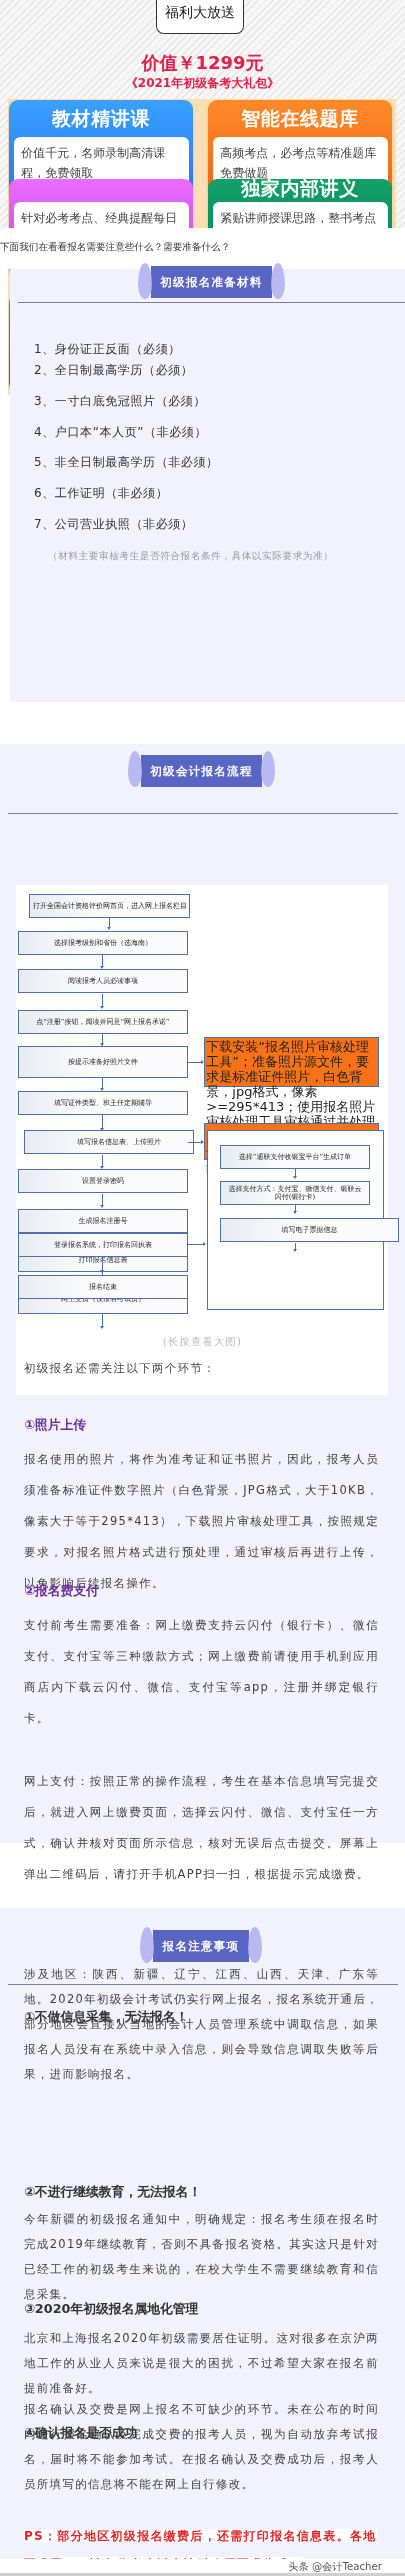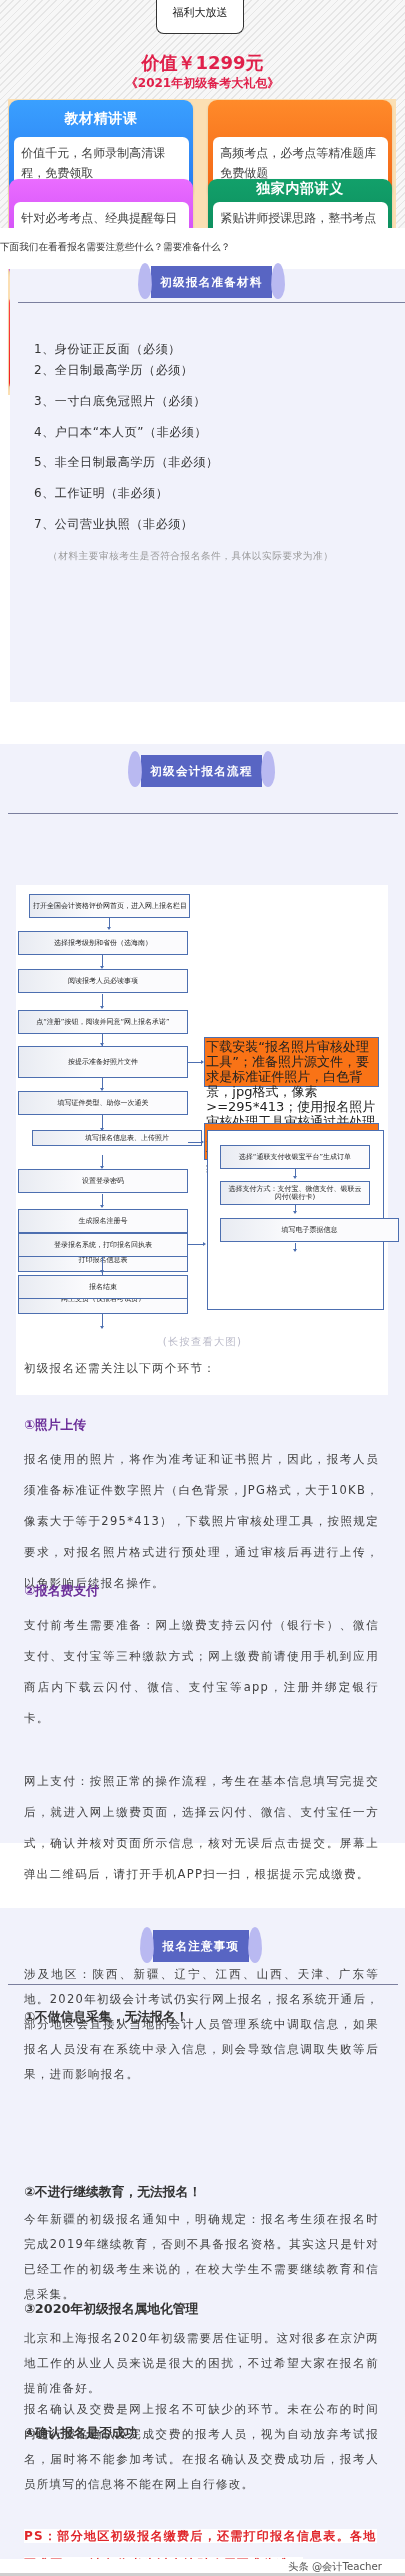--- a/index.html
+++ b/index.html
@@ -2,27 +2,27 @@
 <html style="font-size:10.2px"><head>
 <meta charset="utf-8">
 <style>
   * { box-sizing: border-box; margin: 0; padding: 0; }
   body { width: 405px; height: 2576px; background: #ffffff; font-family: "DejaVu Sans", "Liberation Sans", sans-serif; color: #3a3a3a; overflow: hidden; position: relative; }
   .abs { position: absolute; }
 
   
   .promo { left: 0; top: 0; width: 405px; height: 228px;
     background: repeating-linear-gradient(135deg, #f7f7f7 0px, #f7f7f7 3.8px, #e6e6e6 3.8px, #e6e6e6 5.1px); }
-  .promo-tab { left: 156px; top: -1.3px; width: 88px; height: 35px; background: #fff; border: 1.3px solid #333; border-top: none; border-radius: 0 0 7.7px 7.7px; font-size: 11px; text-align: center; line-height: 27px; color: #222; }
+  .promo-tab { left: 156px; top: -1.3px; width: 88px; height: 35px; background: #fff; border: 1.3px solid #333; border-top: none; border-radius: 0 0 7.7px 7.7px; font-size: 14px; text-align: center; line-height: 27px; color: #222; }
   .price { left: 0; width: 405px; top: 51px; text-align: center; color: #e0204a; font-size: 18px; font-weight: bold; }
   .pack-title { left: 0; width: 405px; top: 75px; text-align: center; color: #e0204a; font-size: 12px; font-weight: bold; }
   .cards { left: 7.7px; top: 99px; width: 388px; height: 105px; background: #fbdfb3; }
   .cards3 { left: 7.7px; top: 203px; width: 388px; height: 192px; background: #fbdfb3; }
   .card { position: absolute; width: 184px; height: 98px; border-radius: 9px; box-shadow: 0 1.9px 2.6px rgba(0,0,0,0.12); }
-  .card-title { height: 36px; line-height: 36px; text-align: center; color: #fff; font-size: 14px; font-weight: bold; letter-spacing: 0.6px; }
+  .card-title { height: 36px; line-height: 36px; text-align: center; color: #fff; font-size: 19px; font-weight: bold; letter-spacing: 0.6px; }
   .card-body { position: absolute; left: 4.5px; right: 4.5px; top: 37px; height: 52px; background: #fff; border-radius: 6.4px; padding: 6.4px 7.7px; font-size: 12px; line-height: 20px; color: #444; }
   .c-blue { background: linear-gradient(#3aa0ff, #2778f0); }
   .c-orange { background: linear-gradient(#ff8a2a, #f26414); }
   .c-pink { background: linear-gradient(#ea6cff, #c13ef2); }
   .c-green { background: linear-gradient(#12a06a, #0a8054); }
   .c-red { background: linear-gradient(#ff4848, #ee1c1c); }
   .c-purple { background: linear-gradient(#9a4cff, #7a24f0); }
 
   .intro { left: 0; top: 240px; font-size: 9.6px; color: #333; }
 
@@ -65,20 +65,21 @@
 <div class="abs pack-title">《2021年初级备考大礼包》</div>
 
 <div class="abs cards"></div>
 <div class="abs cards3"></div>
 
 <div class="card c-blue" style="left:9px;top:100px;">
   <div class="card-title">教材精讲课</div>
   <div class="card-body">价值千元，名师录制高清课程，免费领取</div>
 </div>
 <div class="card c-orange" style="left:208px;top:100px;">
+  <div class="card-title">智能在线题库</div>
   <div class="card-body">高频考点，必考点等精准题库免费做题</div>
 </div>
 <div class="card c-pink" style="left:9px;top:179px;">
   <div class="card-body" style="top:23px;">针对必考考点、经典提醒每日刷提巩固</div>
 </div>
 <div class="card c-green" style="left:208px;top:179px;">
   <div class="card-title" style="height:25.6px;line-height:19px;">独家内部讲义</div>
   <div class="card-body" style="top:23px;">紧贴讲师授课思路，整书考点100%全覆盖</div>
 </div>
 <div class="card c-red" style="left:9px;top:294px;">
@@ -130,25 +131,25 @@
   <div class="vline" style="left:86px;top:149px;height:11.5px;"></div>
     <div class="arrow-d" style="left:84px;top:158px;"></div>
 
   <div class="fbox" style="left:1.9px;top:161px;width:170px;height:32px;">按提示准备好照片文件</div>
   <div class="hconn" style="left:172px;top:177px;width:14px;"></div>
     <div class="arrow-r" style="left:185px;top:175px;"></div>
   <div class="fnote" style="left:188px;top:152px;width:175px;height:50px;">下载安装“报名照片审核处理工具”；准备照片源文件，要求是标准证件照片，白色背景，jpg格式，像素&gt;=295*413；使用报名照片审核处理工具审核通过并处理后保存；</div>
   <div class="vline" style="left:86px;top:193px;height:11.5px;"></div>
     <div class="arrow-d" style="left:84px;top:203px;"></div>
 
-  <div class="fbox" style="left:1.9px;top:206px;width:170px;height:24px;">填写证件类型、助你一次通关</div>
+  <div class="fbox" style="left:1.9px;top:206px;width:170px;height:24px;">填写证件类型、班主任定期辅导</div>
   <div class="vline" style="left:86px;top:230px;height:14px;"></div>
     <div class="arrow-d" style="left:84px;top:243px;"></div>
 
-  <div class="fbox" style="left:16px;top:245px;width:170px;height:16px;padding-left:20px;">填写报名信息表、上传照片</div>
+  <div class="fbox" style="left:8px;top:245px;width:170px;height:24px;padding-left:20px;">填写报名信息表、上传照片</div>
   <div class="hconn" style="left:172px;top:257px;width:14px;"></div>
     <div class="arrow-r" style="left:185px;top:255px;"></div>
   <div class="fnote" style="left:188px;top:238px;width:175px;height:37px;padding-top:6.4px;">若想订书，可点击“全国会计专业技术资格考试网上订书系统”订购教材</div>
   <div class="vline" style="left:86px;top:270px;height:12.8px;"></div>
     <div class="arrow-d" style="left:84px;top:281px;"></div>
 
   <div class="fbox" style="left:1.9px;top:284px;width:170px;height:24px;">设置登录密码</div>
   <div class="vline" style="left:86px;top:309px;height:12.8px;"></div>
     <div class="arrow-d" style="left:84px;top:320px;"></div>
 

